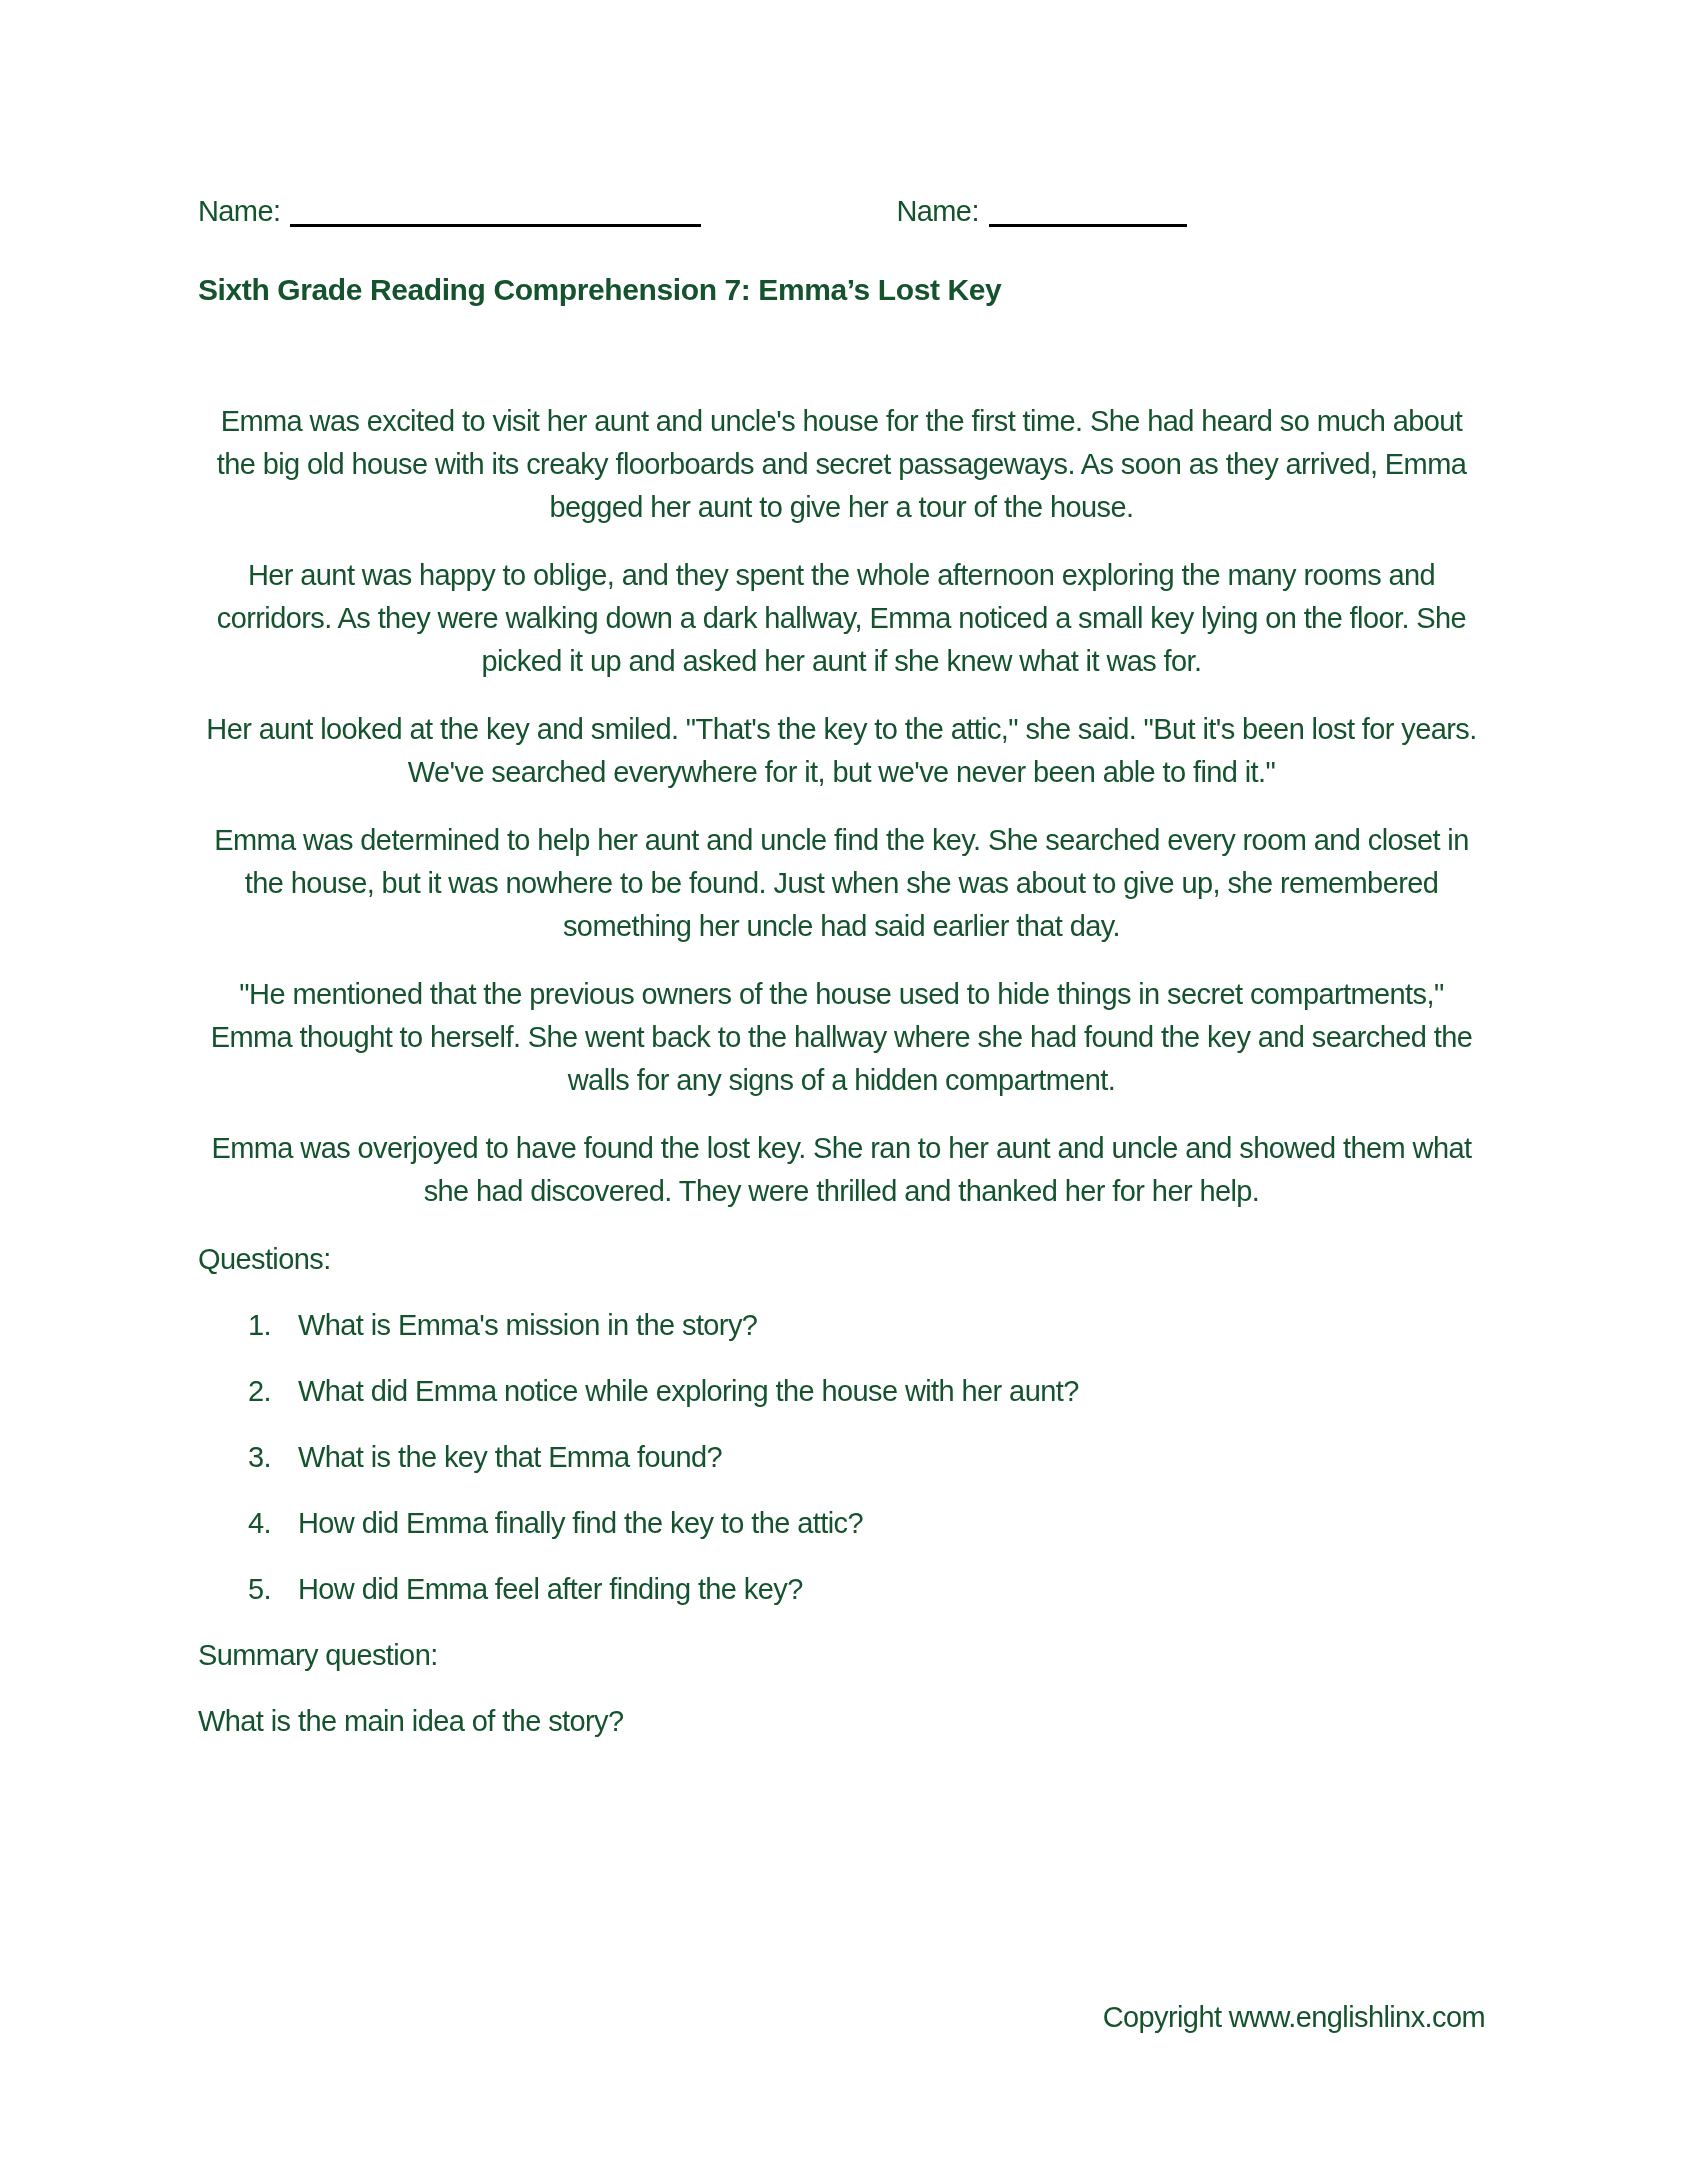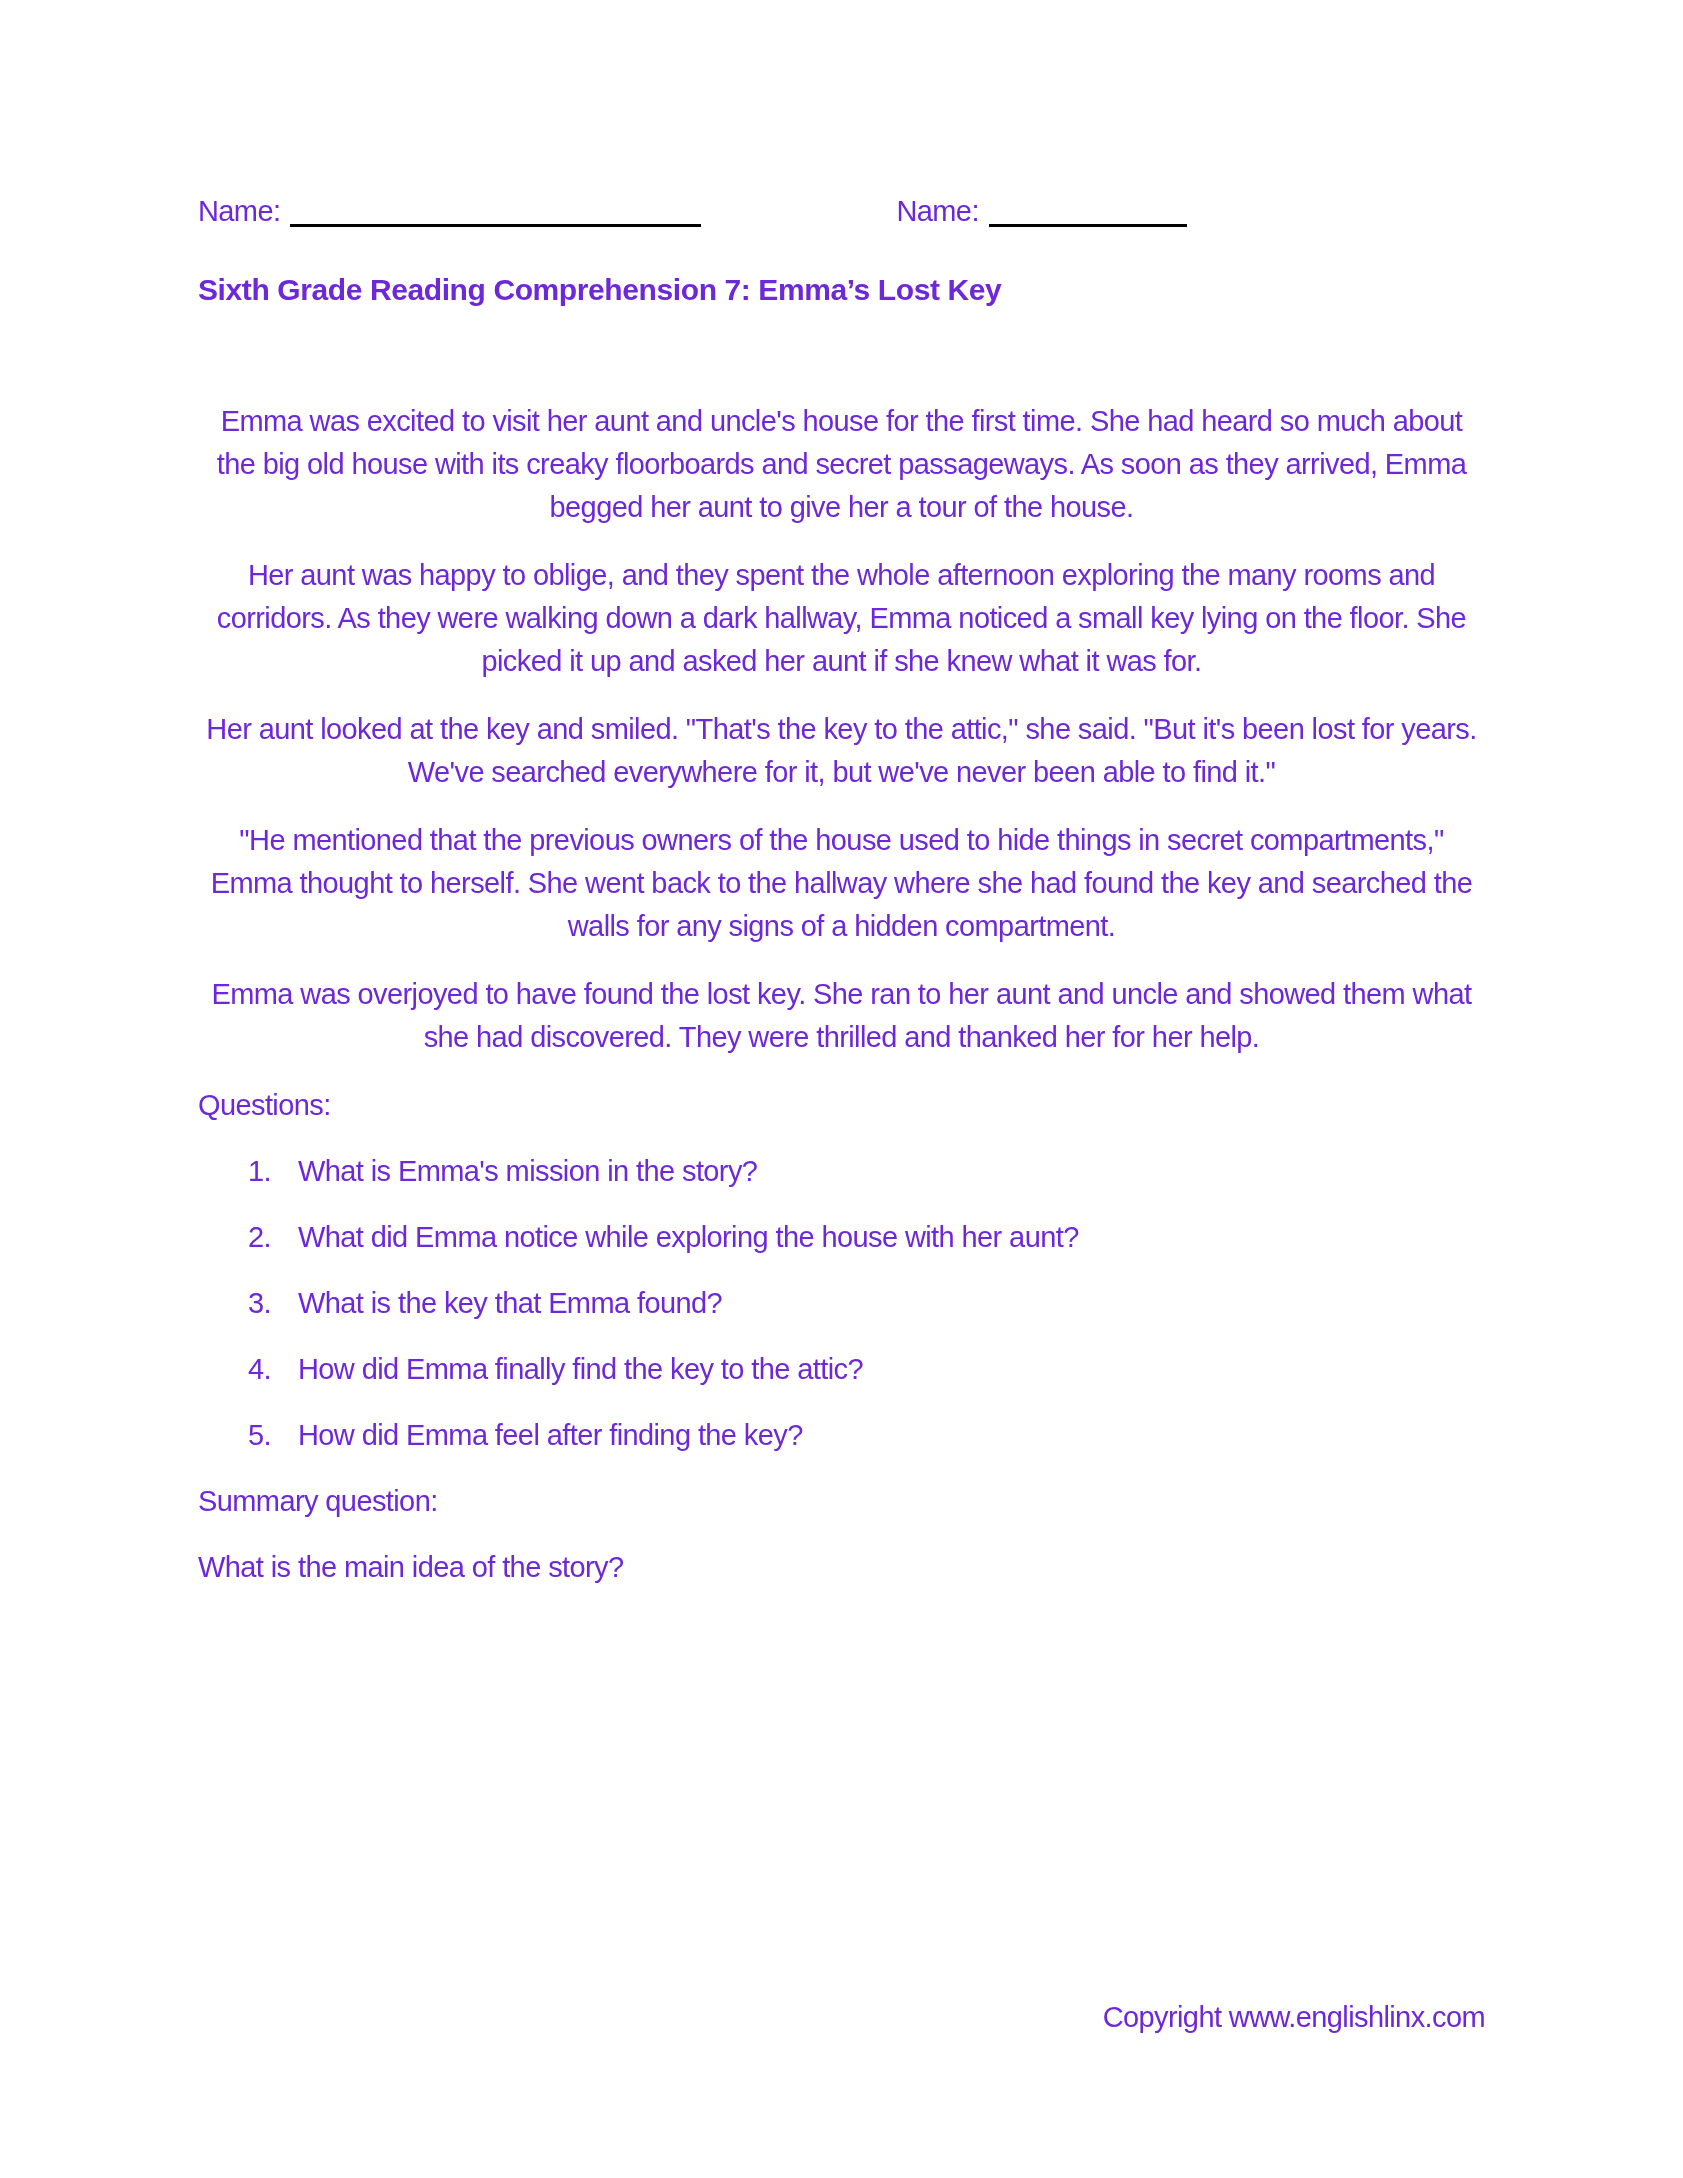--- a/index.html
+++ b/index.html
@@ -5,21 +5,21 @@
   html, body {
     margin: 0;
     padding: 0;
     background: #ffffff;
   }
   .page {
     position: relative;
     width: 1683px;
     height: 2178px;
     background: #ffffff;
-    color: #6d28d9;
+    color: #14532d;
     font-family: "Liberation Sans", sans-serif;
     overflow: hidden;
   }
   .content {
     padding: 190px 198px 0 198px;
     width: 1287px;
   }
   .header-row {
     display: flex;
     align-items: baseline;
@@ -110,20 +110,21 @@
       <span class="label date-label">Name:</span>
       <span class="write-line date-line"></span>
     </div>
 
     <div class="title">Sixth Grade Reading Comprehension 7: Emma’s Lost Key</div>
 
     <div class="passage">
       <p class="body-par">Emma was excited to visit her aunt and uncle's house for the first time. She had heard so much about the big old house with its creaky floorboards and secret passageways. As soon as they arrived, Emma begged her aunt to give her a tour of the house.</p>
       <p class="body-par">Her aunt was happy to oblige, and they spent the whole afternoon exploring the many rooms and corridors. As they were walking down a dark hallway, Emma noticed a small key lying on the floor. She picked it up and asked her aunt if she knew what it was for.</p>
       <p class="body-par">Her aunt looked at the key and smiled. "That's the key to the attic," she said. "But it's been lost for years. We've searched everywhere for it, but we've never been able to find it."</p>
+      <p class="body-par">Emma was determined to help her aunt and uncle find the key. She searched every room and closet in the house, but it was nowhere to be found. Just when she was about to give up, she remembered something her uncle had said earlier that day.</p>
       <p class="body-par">"He mentioned that the previous owners of the house used to hide things in secret compartments," Emma thought to herself. She went back to the hallway where she had found the key and searched the walls for any signs of a hidden compartment.</p>
       <p class="body-par">Emma was overjoyed to have found the lost key. She ran to her aunt and uncle and showed them what she had discovered. They were thrilled and thanked her for her help.</p>
     </div>
 
     <p class="q-heading">Questions:</p>
 
     <div class="q-list">
       <div class="q-item">
         <span class="q-num">1.</span>
         <span class="q-text">What is Emma's mission in the story?</span>

